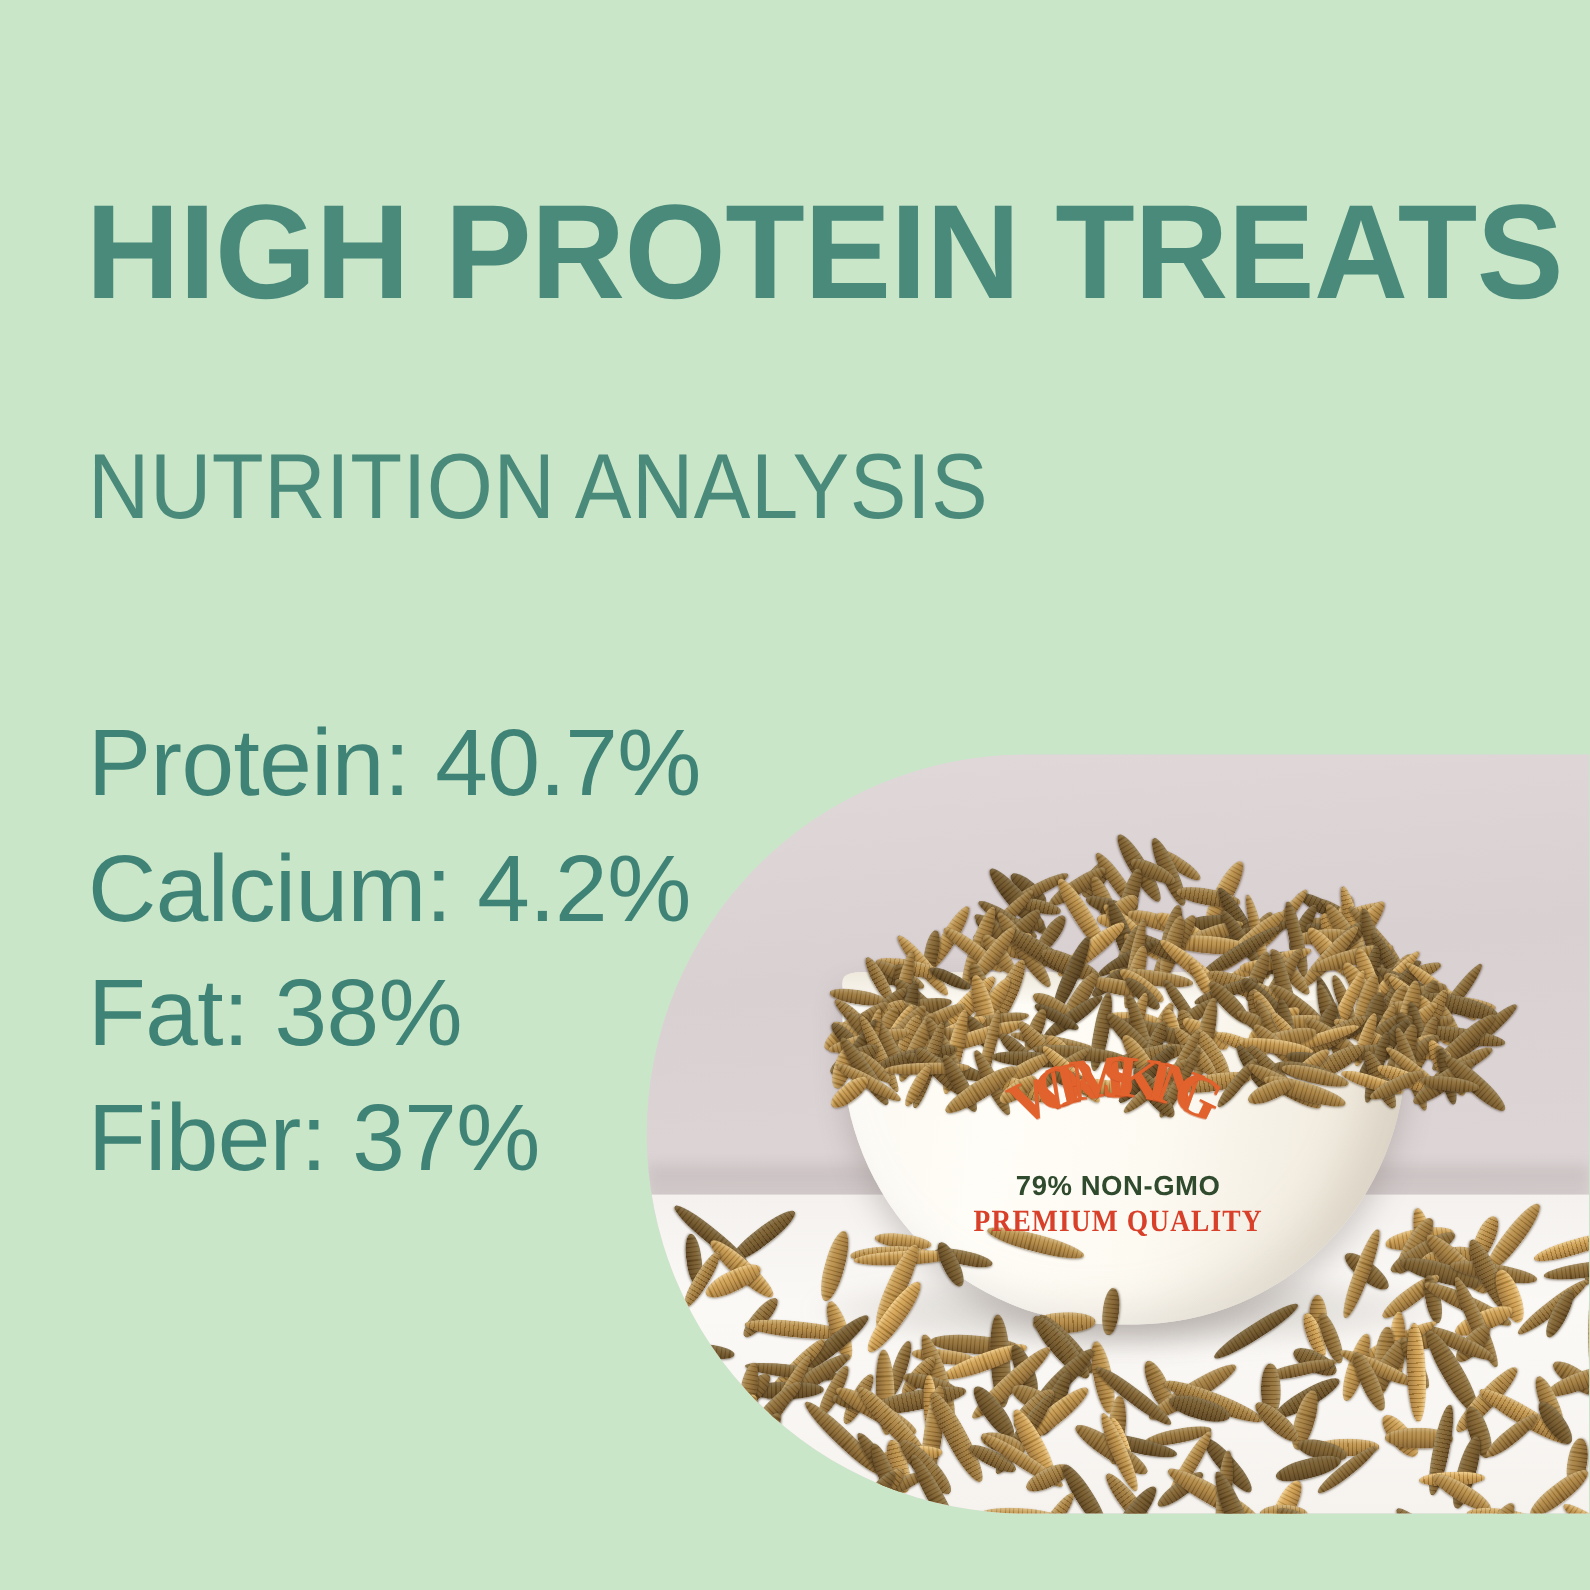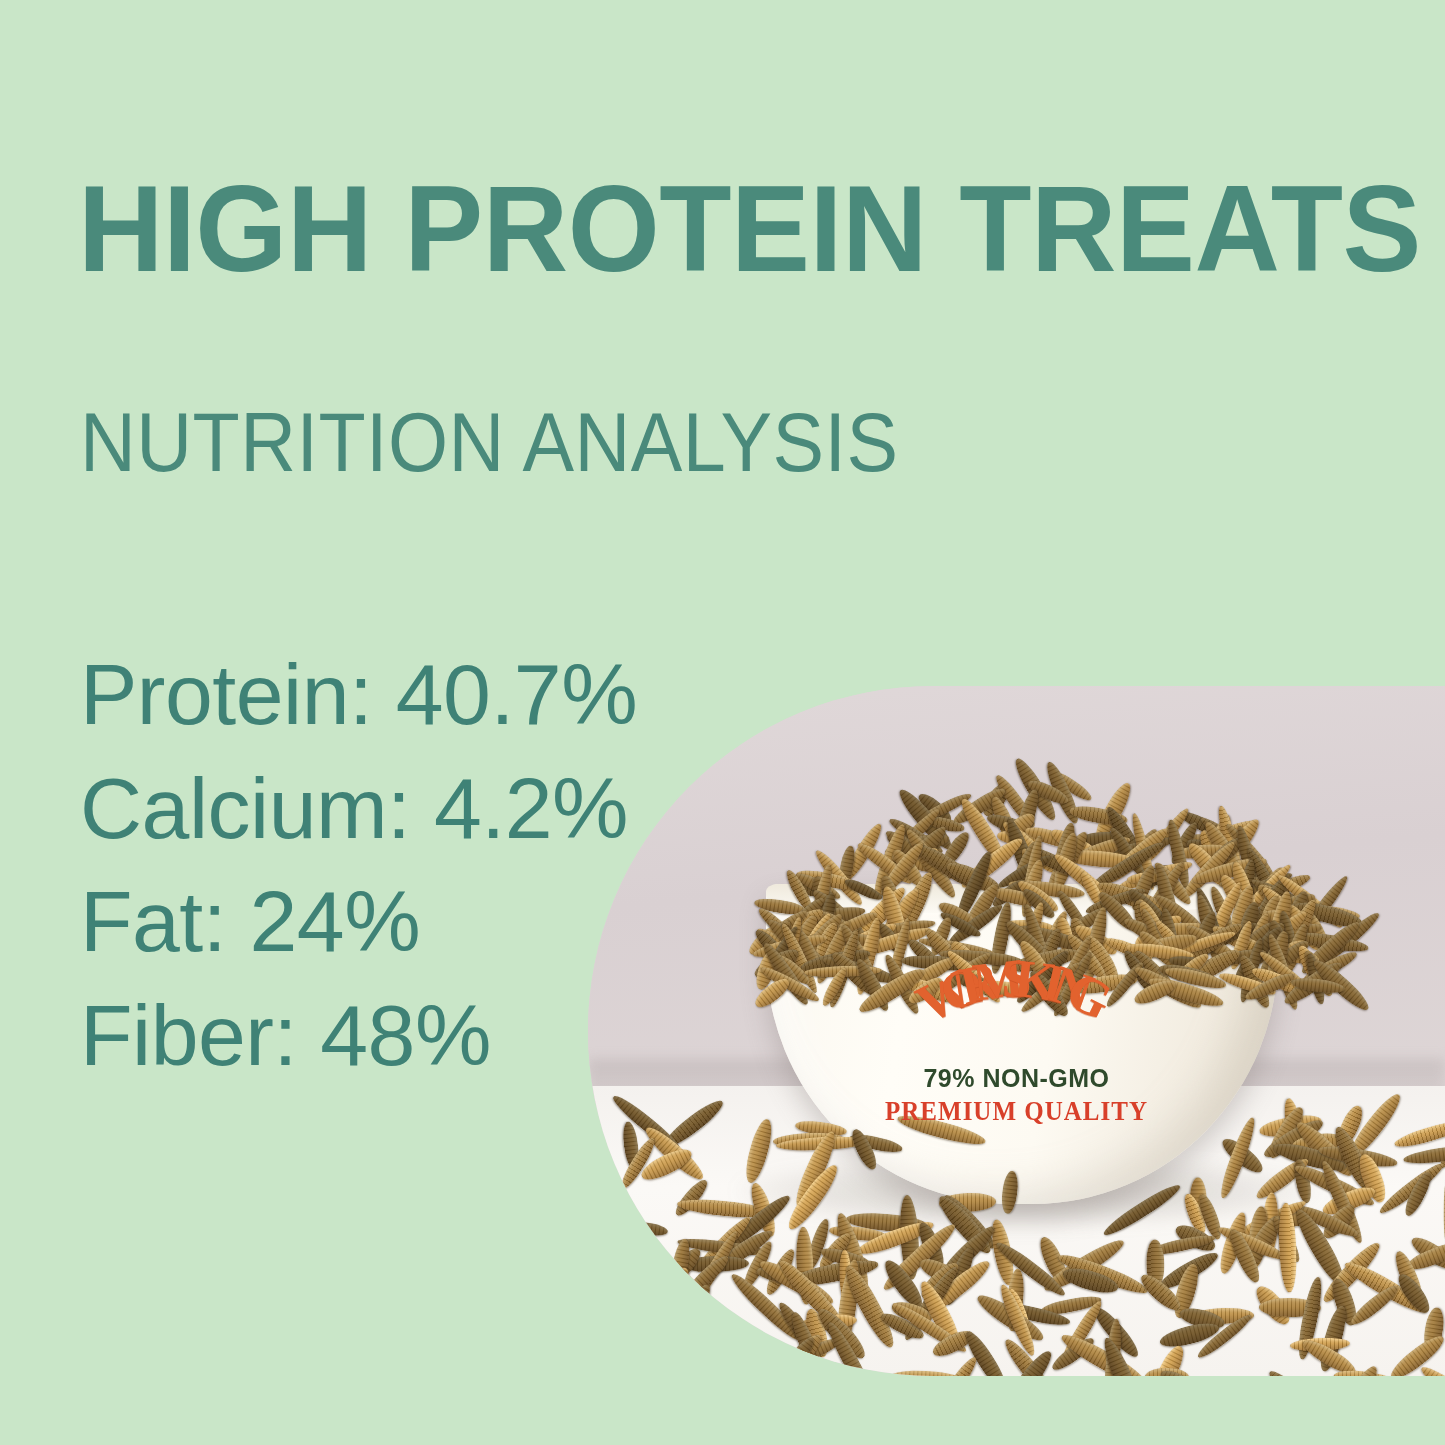--- a/index.html
+++ b/index.html
@@ -155,22 +155,22 @@
 
 <div id="canvas">
 
   <div class="title">HIGH PROTEIN TREATS</div>
 
   <div class="subtitle">NUTRITION ANALYSIS</div>
 
   <div class="stats">
     <div class="stat-line">Protein: 40.7%</div>
     <div class="stat-line">Calcium: 4.2%</div>
-    <div class="stat-line">Fat: 24%</div>
-    <div class="stat-line">Fiber: 48%</div>
+    <div class="stat-line">Fat: 38%</div>
+    <div class="stat-line">Fiber: 37%</div>
   </div>
 
   <div class="photo-panel">
     <div class="photo-inner">
       <div class="wall"></div>
       <div class="wall-shadow"></div>
       <div class="table"></div>
 
       <div class="bowl-shadow-ground"></div>
 

